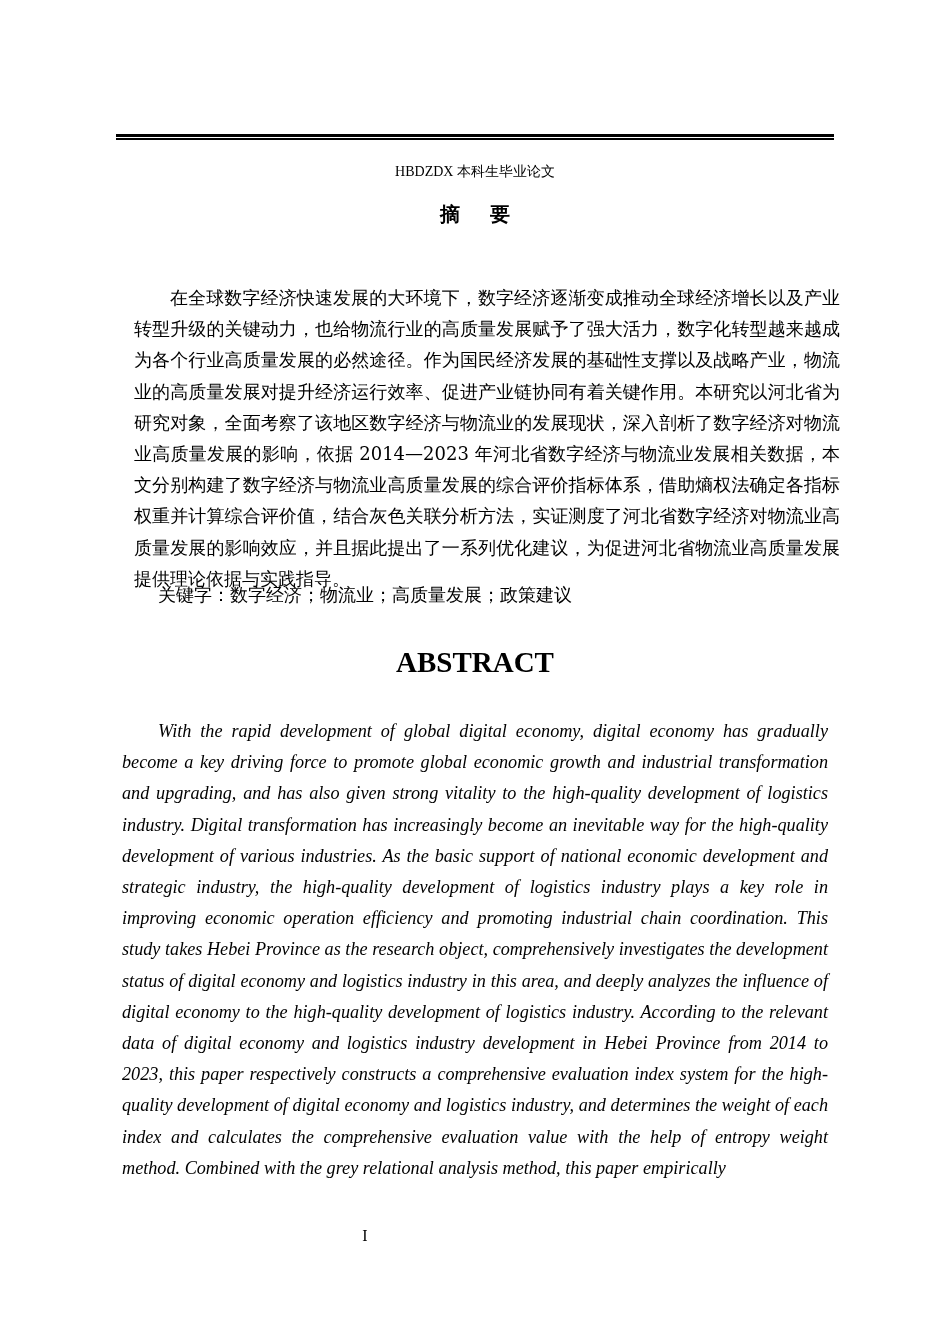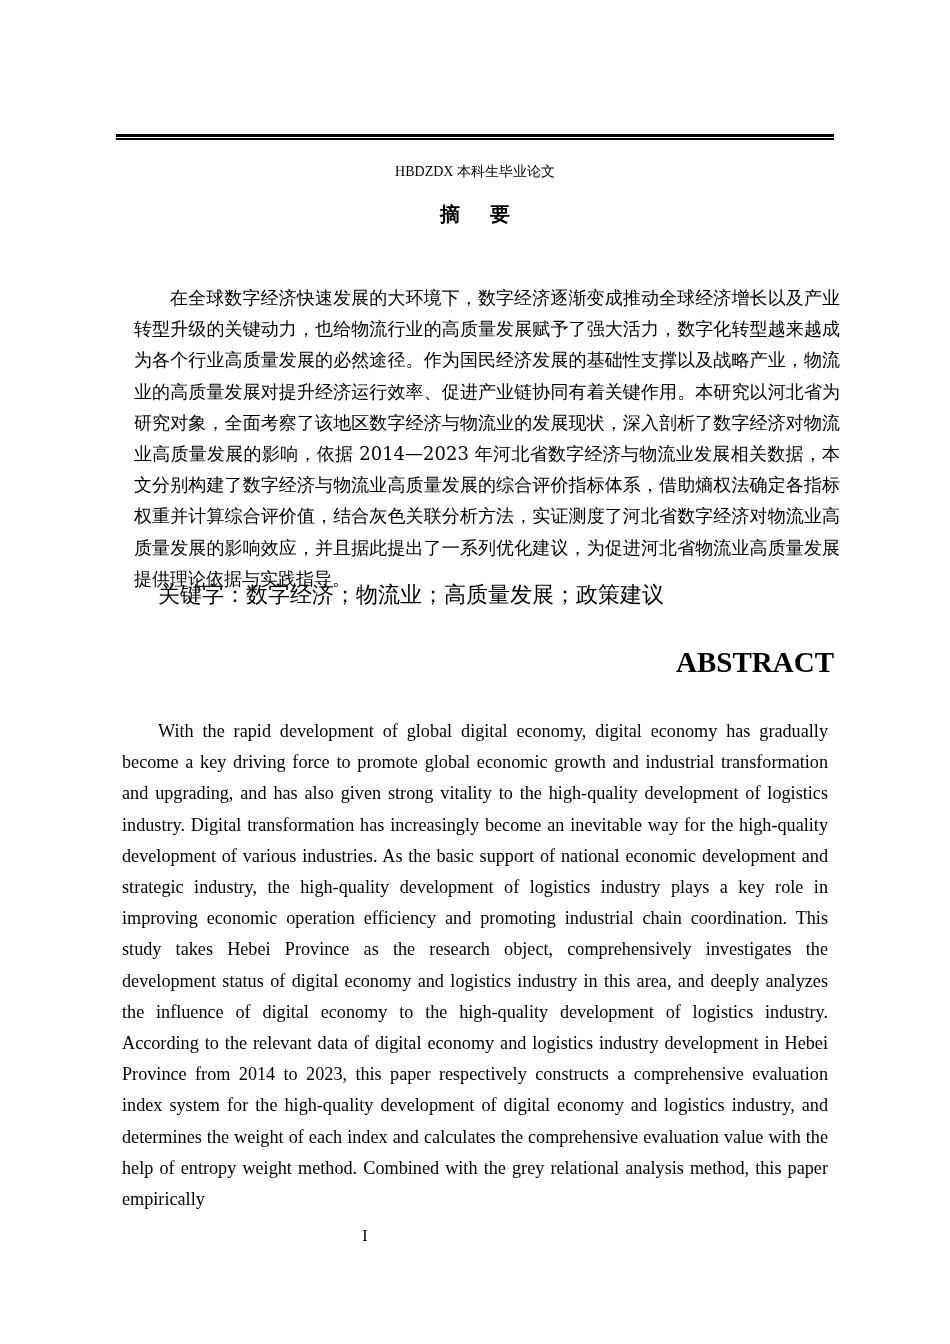--- a/index.html
+++ b/index.html
@@ -63,46 +63,47 @@
       text-align: justify;
       text-indent: 36px;
       margin: 12px;
     }
     .cn-keywords {
       position: absolute;
       left: 158px;
       top: 582px;
       width: 670px;
       font-family: "DejaVu Serif", serif;
-      font-size: 22px;
+      font-size: 18px;
       line-height: 26px;
       margin: 0;
     }
     .en-title {
       position: absolute;
       left: 116px;
       top: 644px;
       width: 718px;
-      text-align: right;
+      text-align: center;
       font-family: "Liberation Serif", serif;
       font-weight: bold;
       font-size: 29px;
       line-height: 36px;
     }
     .en-body {
       position: absolute;
       left: 122px;
       top: 716px;
       width: 706px;
       font-family: "Liberation Serif", serif;
       font-size: 18.2px;
       line-height: 31.2px;
       text-align: justify;
       text-indent: 36px;
       margin: 0;
+      font-style: italic;
     }
     .page-number {
       position: absolute;
       left: 355px;
       top: 1226px;
       width: 20px;
       text-align: center;
       font-family: "Liberation Serif", serif;
       font-size: 16px;
       line-height: 20px;

